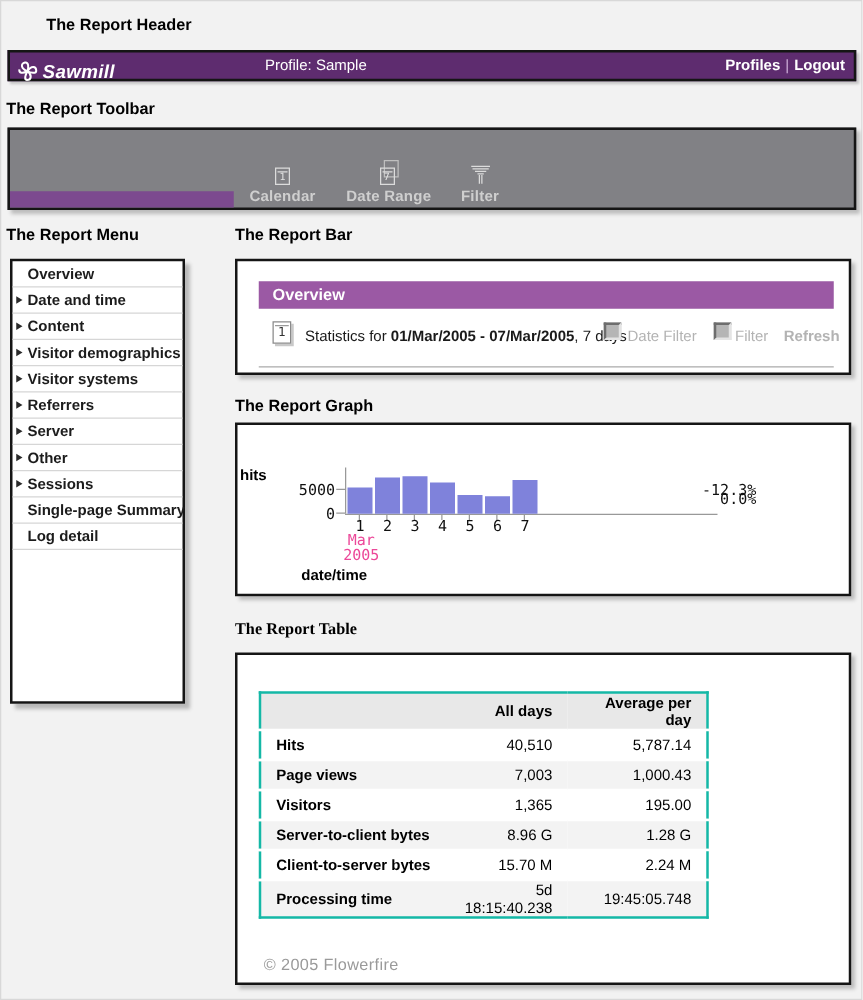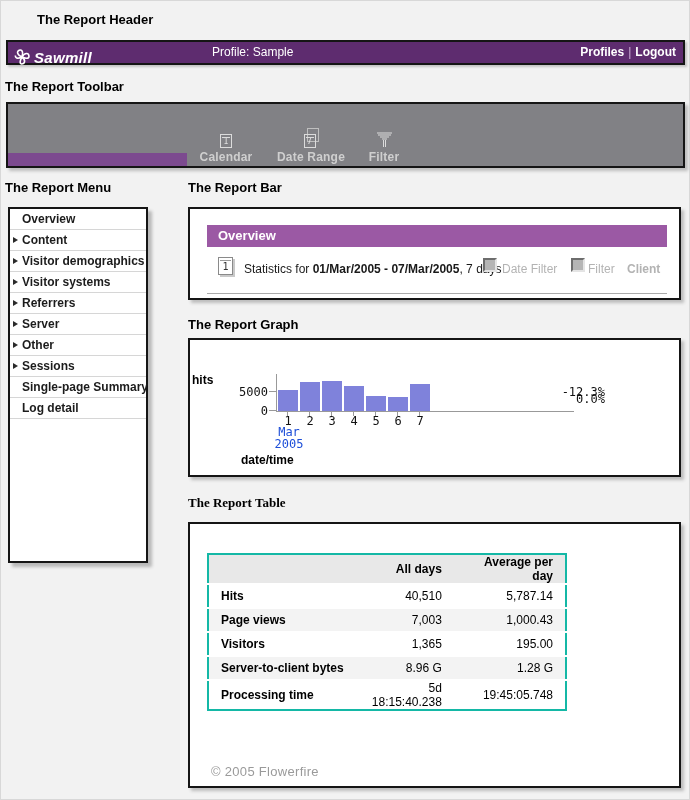--- a/index.html
+++ b/index.html
@@ -65,21 +65,21 @@
   .g-hits{position:absolute;left:2px;top:33px;font-size:12px;font-weight:bold;}
   .g-ylab{position:absolute;width:50px;text-align:right;font-family:"DejaVu Sans Mono",monospace;font-size:12px;color:#111;}
   .g-dash{position:absolute;width:7px;height:1px;background:#999;}
   .g-yaxis{position:absolute;left:86px;top:34px;width:1px;height:37px;background:#999;}
   .g-baseline{position:absolute;left:86px;top:71px;width:298px;height:1px;background:#999;}
   .g-bar{position:absolute;background:#7f82db;width:20px;}
   .g-tick{position:absolute;width:1px;height:4px;background:#999;top:72px;}
   .g-xlab{position:absolute;width:22px;text-align:center;top:74px;
           font-family:"DejaVu Sans Mono",monospace;font-size:12px;color:#111;}
   .g-month{position:absolute;left:84px;width:30px;text-align:center;
-           font-family:"DejaVu Sans Mono",monospace;font-size:12px;color:#1d4ed8;line-height:12px;}
+           font-family:"DejaVu Sans Mono",monospace;font-size:12px;color:#ec4899;line-height:12px;}
   .g-xtitle{position:absolute;left:51px;top:113px;font-size:12px;font-weight:bold;}
   .g-pct{position:absolute;left:340px;width:75px;text-align:right;
          font-family:"DejaVu Sans Mono",monospace;font-size:12px;color:#111;}
 
   
   .rtable{position:absolute;left:17px;top:29px;width:360px;border-collapse:collapse;
           font-size:12px;border:2px solid #14b8a6;}
   .rtable thead td{background:#e8e8e8;font-weight:bold;height:27px;}
   .rtable td{padding:0 12px 0 12px;vertical-align:middle;}
   .rtable tbody tr{height:24px;}
@@ -152,40 +152,41 @@
             <path d="M9.5 8 L9.5 15"></path>
           </g>
         </svg>
       </div>
       <div class="tool-label">Filter</div>
     </div>
   </div>
 
   <div class="menu">
       <div class="menu-item"><span>Overview</span></div>
+      <div class="menu-item"><span class="arrow"></span><span>Date and time</span></div>
       <div class="menu-item"><span class="arrow"></span><span>Content</span></div>
       <div class="menu-item"><span class="arrow"></span><span>Visitor demographics</span></div>
       <div class="menu-item"><span class="arrow"></span><span>Visitor systems</span></div>
       <div class="menu-item"><span class="arrow"></span><span>Referrers</span></div>
       <div class="menu-item"><span class="arrow"></span><span>Server</span></div>
       <div class="menu-item"><span class="arrow"></span><span>Other</span></div>
       <div class="menu-item"><span class="arrow"></span><span>Sessions</span></div>
       <div class="menu-item"><span>Single-page Summary</span></div>
       <div class="menu-item"><span>Log detail</span></div>
     </div>
 
   <div class="wbox" style="top:207px;height:93px;">
     <div class="overview-bar">Overview</div>
     <div class="stats-cal">1</div>
     <div class="stats-text"><span>Statistics for </span><b>01/Mar/2005 - 07/Mar/2005</b><span>, 7 days</span></div>
     <div class="gcheck" style="left:293px;"></div>
     <div class="glabel" style="left:312px;">Date Filter</div>
     <div class="gcheck" style="left:381px;"></div>
     <div class="glabel" style="left:398px;">Filter</div>
-    <div class="refresh">Client</div>
+    <div class="refresh">Refresh</div>
     <div class="bar-sep"></div>
   </div>
 
   <div class="wbox" style="top:338px;height:139px;">
     <div class="g-hits">hits</div>
     <div class="g-ylab" style="left:28px;top:45px;">5000</div>
     <div class="g-dash" style="left:79px;top:51px;"></div>
     <div class="g-ylab" style="left:28px;top:64px;">0</div>
     <div class="g-dash" style="left:79px;top:70px;"></div>
     <div class="g-yaxis"></div>
@@ -244,20 +245,25 @@
             <td class="col-label">Visitors</td>
             <td class="col-num">1,365</td>
             <td class="col-num2">195.00</td>
           </tr>
           <tr>
             <td class="col-label">Server-to-client bytes</td>
             <td class="col-num">8.96 G</td>
             <td class="col-num2">1.28 G</td>
           </tr>
           <tr>
+            <td class="col-label">Client-to-server bytes</td>
+            <td class="col-num">15.70 M</td>
+            <td class="col-num2">2.24 M</td>
+          </tr>
+          <tr>
             <td class="col-label">Processing time</td>
             <td class="col-num">5d 18:15:40.238</td>
             <td class="col-num2">19:45:05.748</td>
           </tr>
         </tbody>
     </table>
     <div class="copyright">© 2005 Flowerfire</div>
   </div>
 
 </div>

